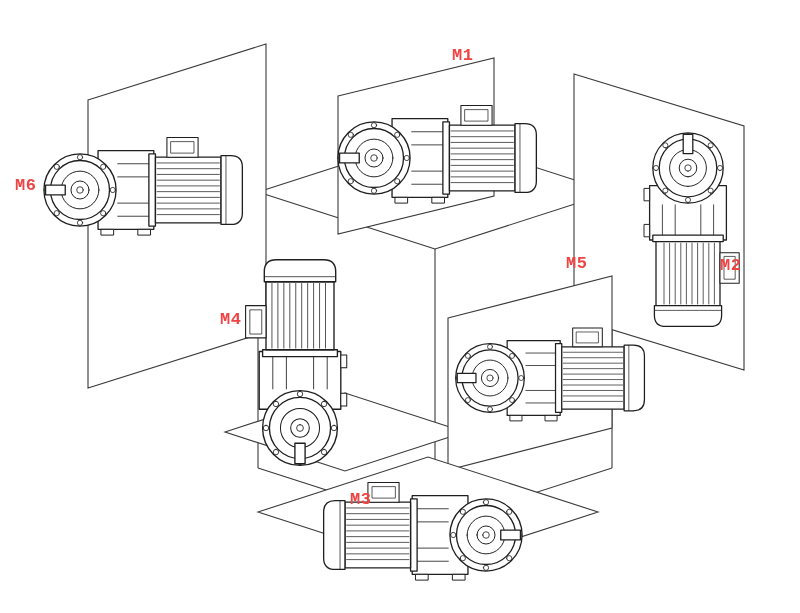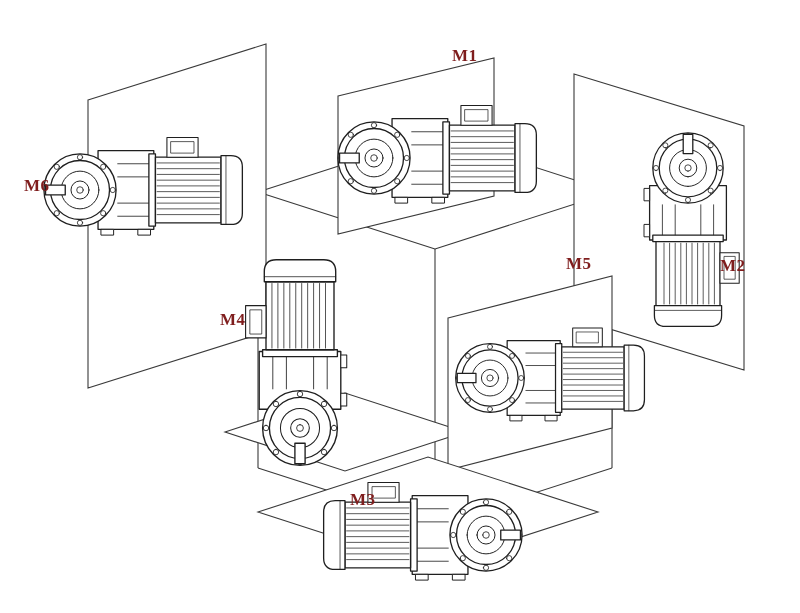--- a/index.html
+++ b/index.html
@@ -6,24 +6,24 @@
   .stage{
     position:relative;
     width:800px;height:613px;
     background:#ffffff;
     overflow:hidden;
     font-family:"Liberation Serif", serif;
   }
   .stage svg{position:absolute;left:0;top:0;}
   .mlabel{
     position:absolute;
-    font-family:Liberation Serif, serif;
+    font-family:Liberation Mono, monospace;
     font-weight:700;
     font-size:17px;
-    color:#7f1d1d;
+    color:#ef4444;
     letter-spacing:0.5px;
     user-select:none;
     white-space:nowrap;
   }
 </style>
 </head>
 <body>
 
 <div class="stage">
 
@@ -122,15 +122,15 @@
       <use href="#gmh" transform="translate(486,535) scale(-0.82,0.82)"></use>
     </g>
 
   </svg>
 
   <span class="mlabel" style="left:452px;top:46px">M1</span>
   <span class="mlabel" style="left:720px;top:256px">M2</span>
   <span class="mlabel" style="left:350px;top:490px">M3</span>
   <span class="mlabel" style="left:220px;top:310px">M4</span>
   <span class="mlabel" style="left:566px;top:254px">M5</span>
-  <span class="mlabel" style="left:24px;top:176px">M6</span>
+  <span class="mlabel" style="left:15px;top:176px">M6</span>
 
 </div>
 
 </body></html>

